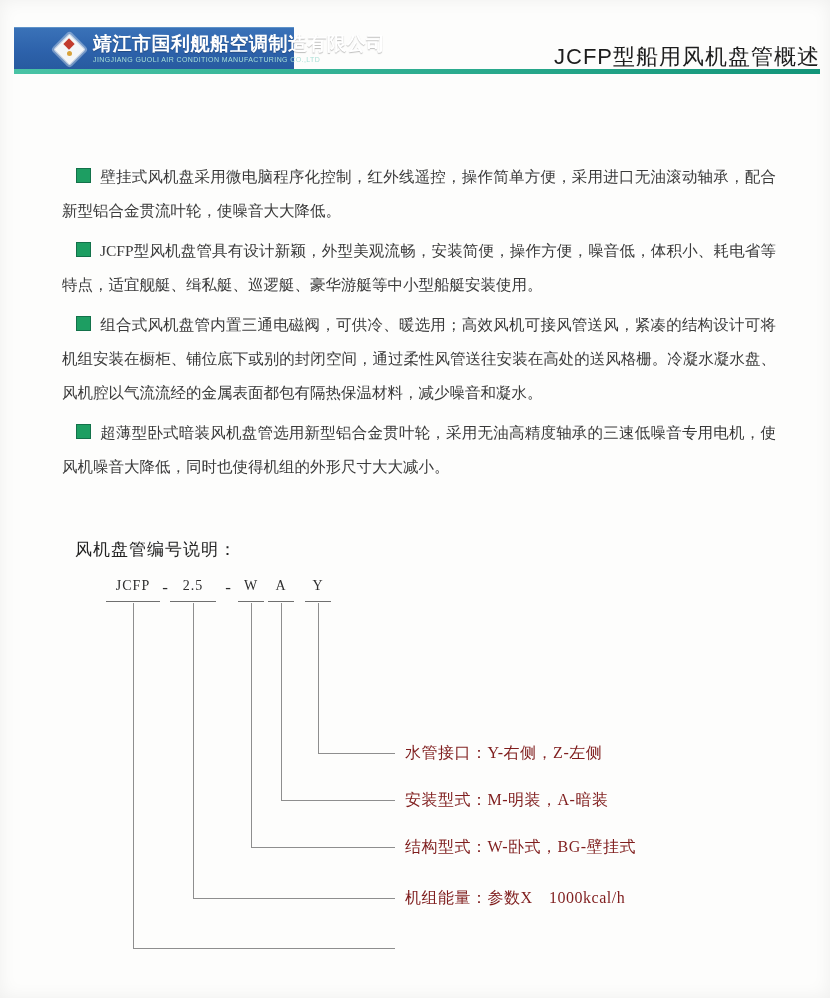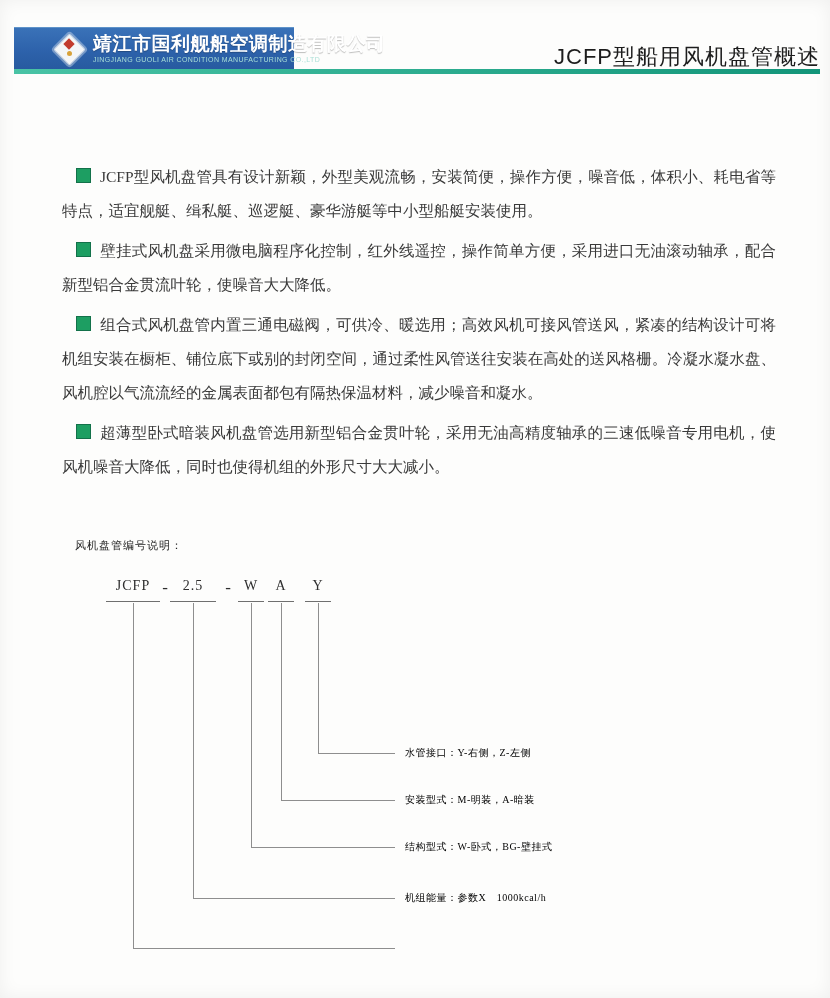--- a/index.html
+++ b/index.html
@@ -75,39 +75,39 @@
   }
   .bullet{
     display:inline-block;width:13px;height:13px;
     background:#1d9e62;border:1px solid #13714a;
     margin-right:9px;transform:translateY(1px);
   }
 
   
   .section-heading{
     position:absolute;left:75px;top:538px;
-    font-size:11px;color:#222;letter-spacing:1px;
+    font-size:17px;color:#222;letter-spacing:1px;
   }
   .code-seg{
     position:absolute;top:578px;height:23px;
     border-bottom:1px solid #6f6f6f;
     text-align:center;font-size:14px;color:#2e2e2e;
     font-family:"Liberation Serif","DejaVu Serif",serif;
     letter-spacing:1px;
   }
   .code-sep{
     position:absolute;top:578px;height:23px;
     font-size:17px;color:#2e2e2e;
     font-family:"Liberation Serif","DejaVu Serif",serif;
   }
   .vline{position:absolute;width:1px;background:#8e8e8e;}
   .hline{position:absolute;height:1px;background:#8e8e8e;}
   .code-label{
     position:absolute;left:405px;height:20px;line-height:20px;
-    font-size:10px;color:#000000;letter-spacing:0.5px;white-space:nowrap;
+    font-size:16px;color:#7f1d1d;letter-spacing:0.5px;white-space:nowrap;
   }
 </style>
 </head>
 <body>
 
 <div class="page">
 
   <div class="banner">
     <span class="logo">
       <span class="diamond"></span>
@@ -116,22 +116,22 @@
     </span>
     <span class="banner-text">
       <div class="company-cn">靖江市国利舰船空调制造有限公司</div>
       <div class="company-en">JINGJIANG GUOLI AIR CONDITION MANUFACTURING CO.,LTD</div>
     </span>
   </div>
   <div class="header-rule"></div>
   <div class="page-title">JCFP型船用风机盘管概述</div>
 
   <div class="intro">
+    <p class="para"><span class="bullet" style="background: rgb(29, 158, 98);"></span><span>壁挂式风机盘采用微电脑程序化控制，红外线遥控，操作简单方便，采用进口无油滚动轴承，配合新型铝合金贯流叶轮，使噪音大大降低。</span></p>
     <p class="para"><span class="bullet" style="background: rgb(29, 158, 98);"></span><span>JCFP型风机盘管具有设计新颖，外型美观流畅，安装简便，操作方便，噪音低，体积小、耗电省等特点，适宜舰艇、缉私艇、巡逻艇、豪华游艇等中小型船艇安装使用。</span></p>
-    <p class="para"><span class="bullet" style="background: rgb(29, 158, 98);"></span><span>壁挂式风机盘采用微电脑程序化控制，红外线遥控，操作简单方便，采用进口无油滚动轴承，配合新型铝合金贯流叶轮，使噪音大大降低。</span></p>
     <p class="para"><span class="bullet" style="background: rgb(29, 158, 98);"></span><span>组合式风机盘管内置三通电磁阀，可供冷、暖选用；高效风机可接风管送风，紧凑的结构设计可将机组安装在橱柜、铺位底下或别的封闭空间，通过柔性风管送往安装在高处的送风格栅。冷凝水凝水盘、风机腔以气流流经的金属表面都包有隔热保温材料，减少噪音和凝水。</span></p>
     <p class="para"><span class="bullet" style="background: rgb(29, 158, 98);"></span><span>超薄型卧式暗装风机盘管选用新型铝合金贯叶轮，采用无油高精度轴承的三速低噪音专用电机，使风机噪音大降低，同时也使得机组的外形尺寸大大减小。</span></p>
   </div>
 
   <div class="section-heading">风机盘管编号说明：</div>
 
   <span class="code-seg" style="left:106px;width:54px;">JCFP</span>
   <span class="code-sep" style="left:160px;width:10px;text-align:center;">-</span>
   <span class="code-seg" style="left:170px;width:46px;">2.5</span>
   <span class="code-sep" style="left:222px;width:12px;text-align:center;">-</span>

